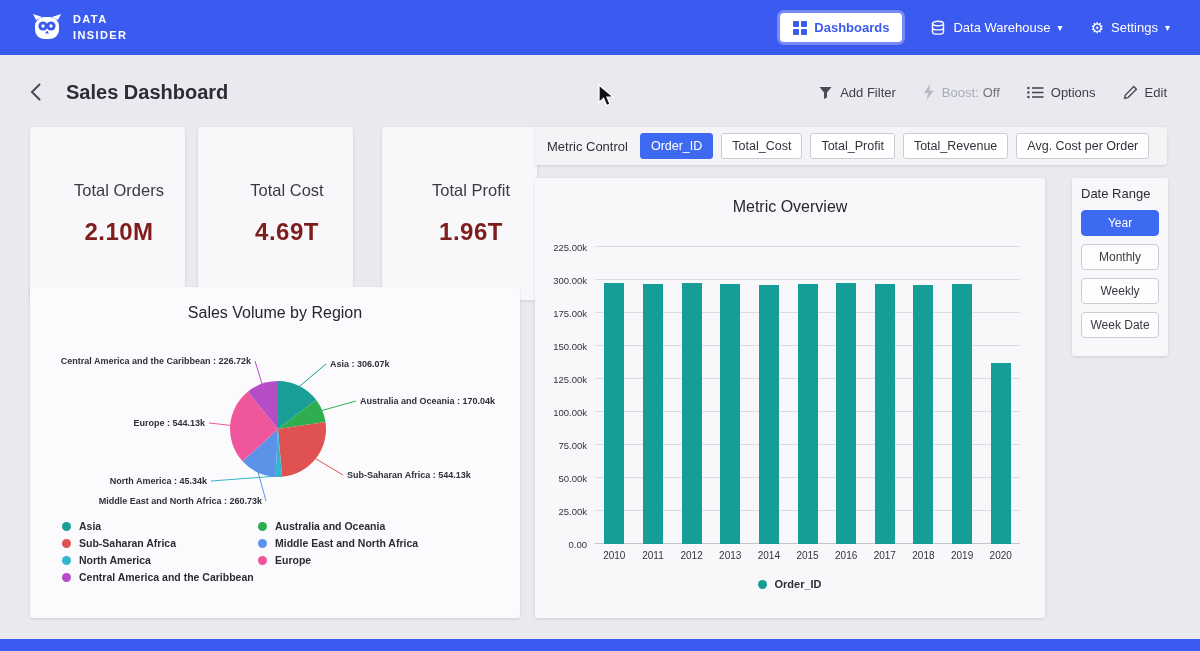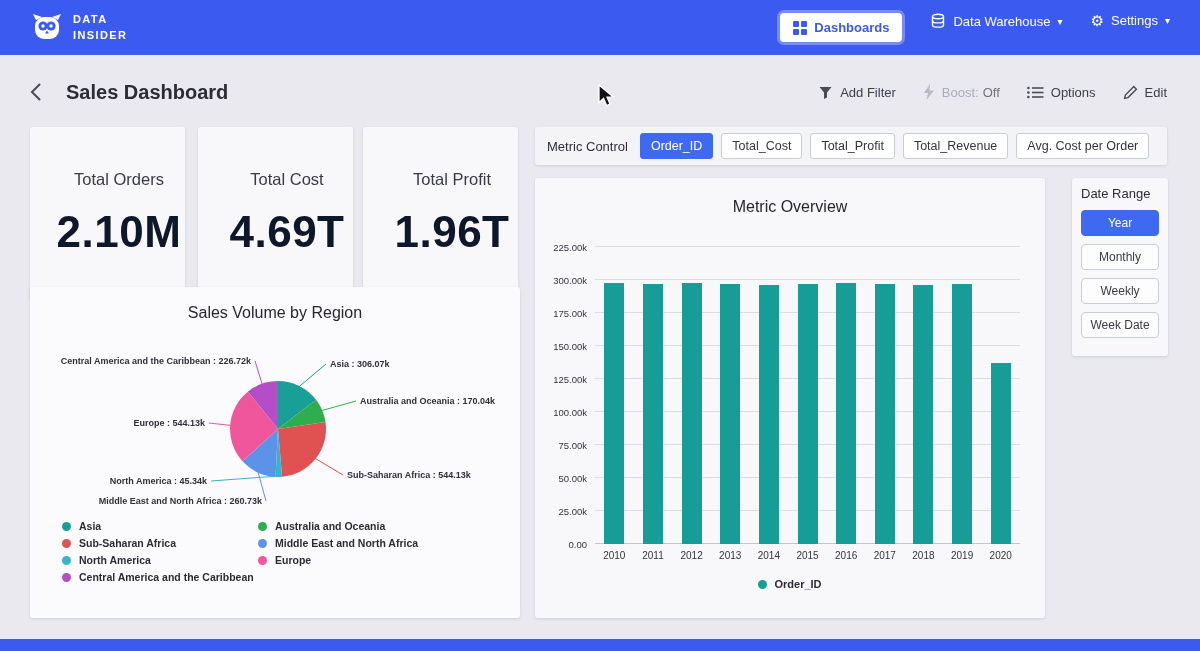--- a/index.html
+++ b/index.html
@@ -5,21 +5,21 @@
   * { box-sizing: border-box; margin: 0; padding: 0; }
   html,body { font-family: "Liberation Sans", sans-serif; background:#e9e9ef; }
   .app { position:relative; width:1200px; height:651px; background:#e9e9ef; overflow:hidden; }
 
   
   .topbar { position:absolute; top:0; left:0; right:0; height:55px; background:#3b5af0;
             display:flex; align-items:center; justify-content:space-between; padding:0 30px; z-index:5; }
   .logo { display:flex; align-items:center; gap:9px; }
   .logo-text { display:flex; flex-direction:column; color:#fff; font-size:11px; font-weight:bold;
                letter-spacing:1.4px; line-height:1.4; }
-  .nav-right { display:flex; align-items:flex-start; gap:28px; }
+  .nav-right { display:flex; align-items:center; gap:28px; }
   .dash-btn { display:flex; align-items:center; gap:7px; background:#fff; color:#3b5af0; border:none;
               border-radius:4px; padding:7px 13px; font-size:13px; font-weight:bold; font-family:inherit;
               cursor:pointer; box-shadow:0 0 0 3px rgba(255,255,255,.3); }
   .nav-item { display:flex; align-items:center; gap:7px; color:#fff; font-size:13px; font-weight:500; cursor:pointer; }
   .chev { font-size:10px; color:#fff; }
   .gear { font-size:15px; line-height:1; color:#fff; }
 
   
   .page-header { position:absolute; top:75px; left:30px; right:33px; height:34px;
                  display:flex; align-items:center; }
@@ -29,21 +29,21 @@
   .h-act { display:flex; align-items:center; gap:7px; cursor:pointer; white-space:nowrap; }
   .boost-label { color:#a9adba; }
   .boost-state { color:#737373; margin-left:-3px; }
 
   
   .card { position:absolute; background:#f8f8fa; border-radius:3px; box-shadow:0 1px 3px rgba(30,30,70,.12); }
 
   .kpi { width:155px; height:173px; top:127px; display:flex; flex-direction:column; align-items:center;
          justify-content:center; gap:18px;padding-left:23px; }
   .kpi-label { font-size:16.5px; color:#3a3a44; font-weight:500; }
-  .kpi-value { font-size:44px; font-weight:bold; color:#0f172a; letter-spacing:.5px; }
+  .kpi-value { font-size:24px; font-weight:bold; color:#7f1d1d; letter-spacing:.5px; }
 
   .metric-bar { left:535px; top:127px; width:632px; height:38px; display:flex; align-items:center;
                 padding:0 12px; background:#f4f4f7; }
   .metric-label { font-size:13px; color:#2e2e38; margin-right:12px; white-space:nowrap; }
   #metric-buttons { display:flex; gap:8px; }
   .pill { font-family:inherit; font-size:12.5px; color:#33333d; background:#fff; border:1px solid #c9cdd8;
           border-radius:3px; padding:5px 10px; cursor:pointer; white-space:nowrap; }
   .pill.selected { background:#3e6af2; border-color:#3e6af2; color:#fff; }
 
   .chart-card { left:535px; top:178px; width:510px; height:440px; }
@@ -170,21 +170,21 @@
   </div>
 
   <div class="card kpi" style="left:30px;">
     <div class="kpi-label">Total Orders</div>
     <div class="kpi-value">2.10M</div>
   </div>
   <div class="card kpi" style="left:198px;">
     <div class="kpi-label">Total Cost</div>
     <div class="kpi-value">4.69T</div>
   </div>
-  <div class="card kpi" style="left:363px;">
+  <div class="card kpi" style="left:382px;">
     <div class="kpi-label">Total Profit</div>
     <div class="kpi-value">1.96T</div>
   </div>
 
   <div class="card metric-bar">
     <span class="metric-label">Metric Control</span>
     <div id="metric-buttons">
         <button class="pill selected">Order_ID</button>
         <button class="pill">Total_Cost</button>
         <button class="pill">Total_Profit</button>

